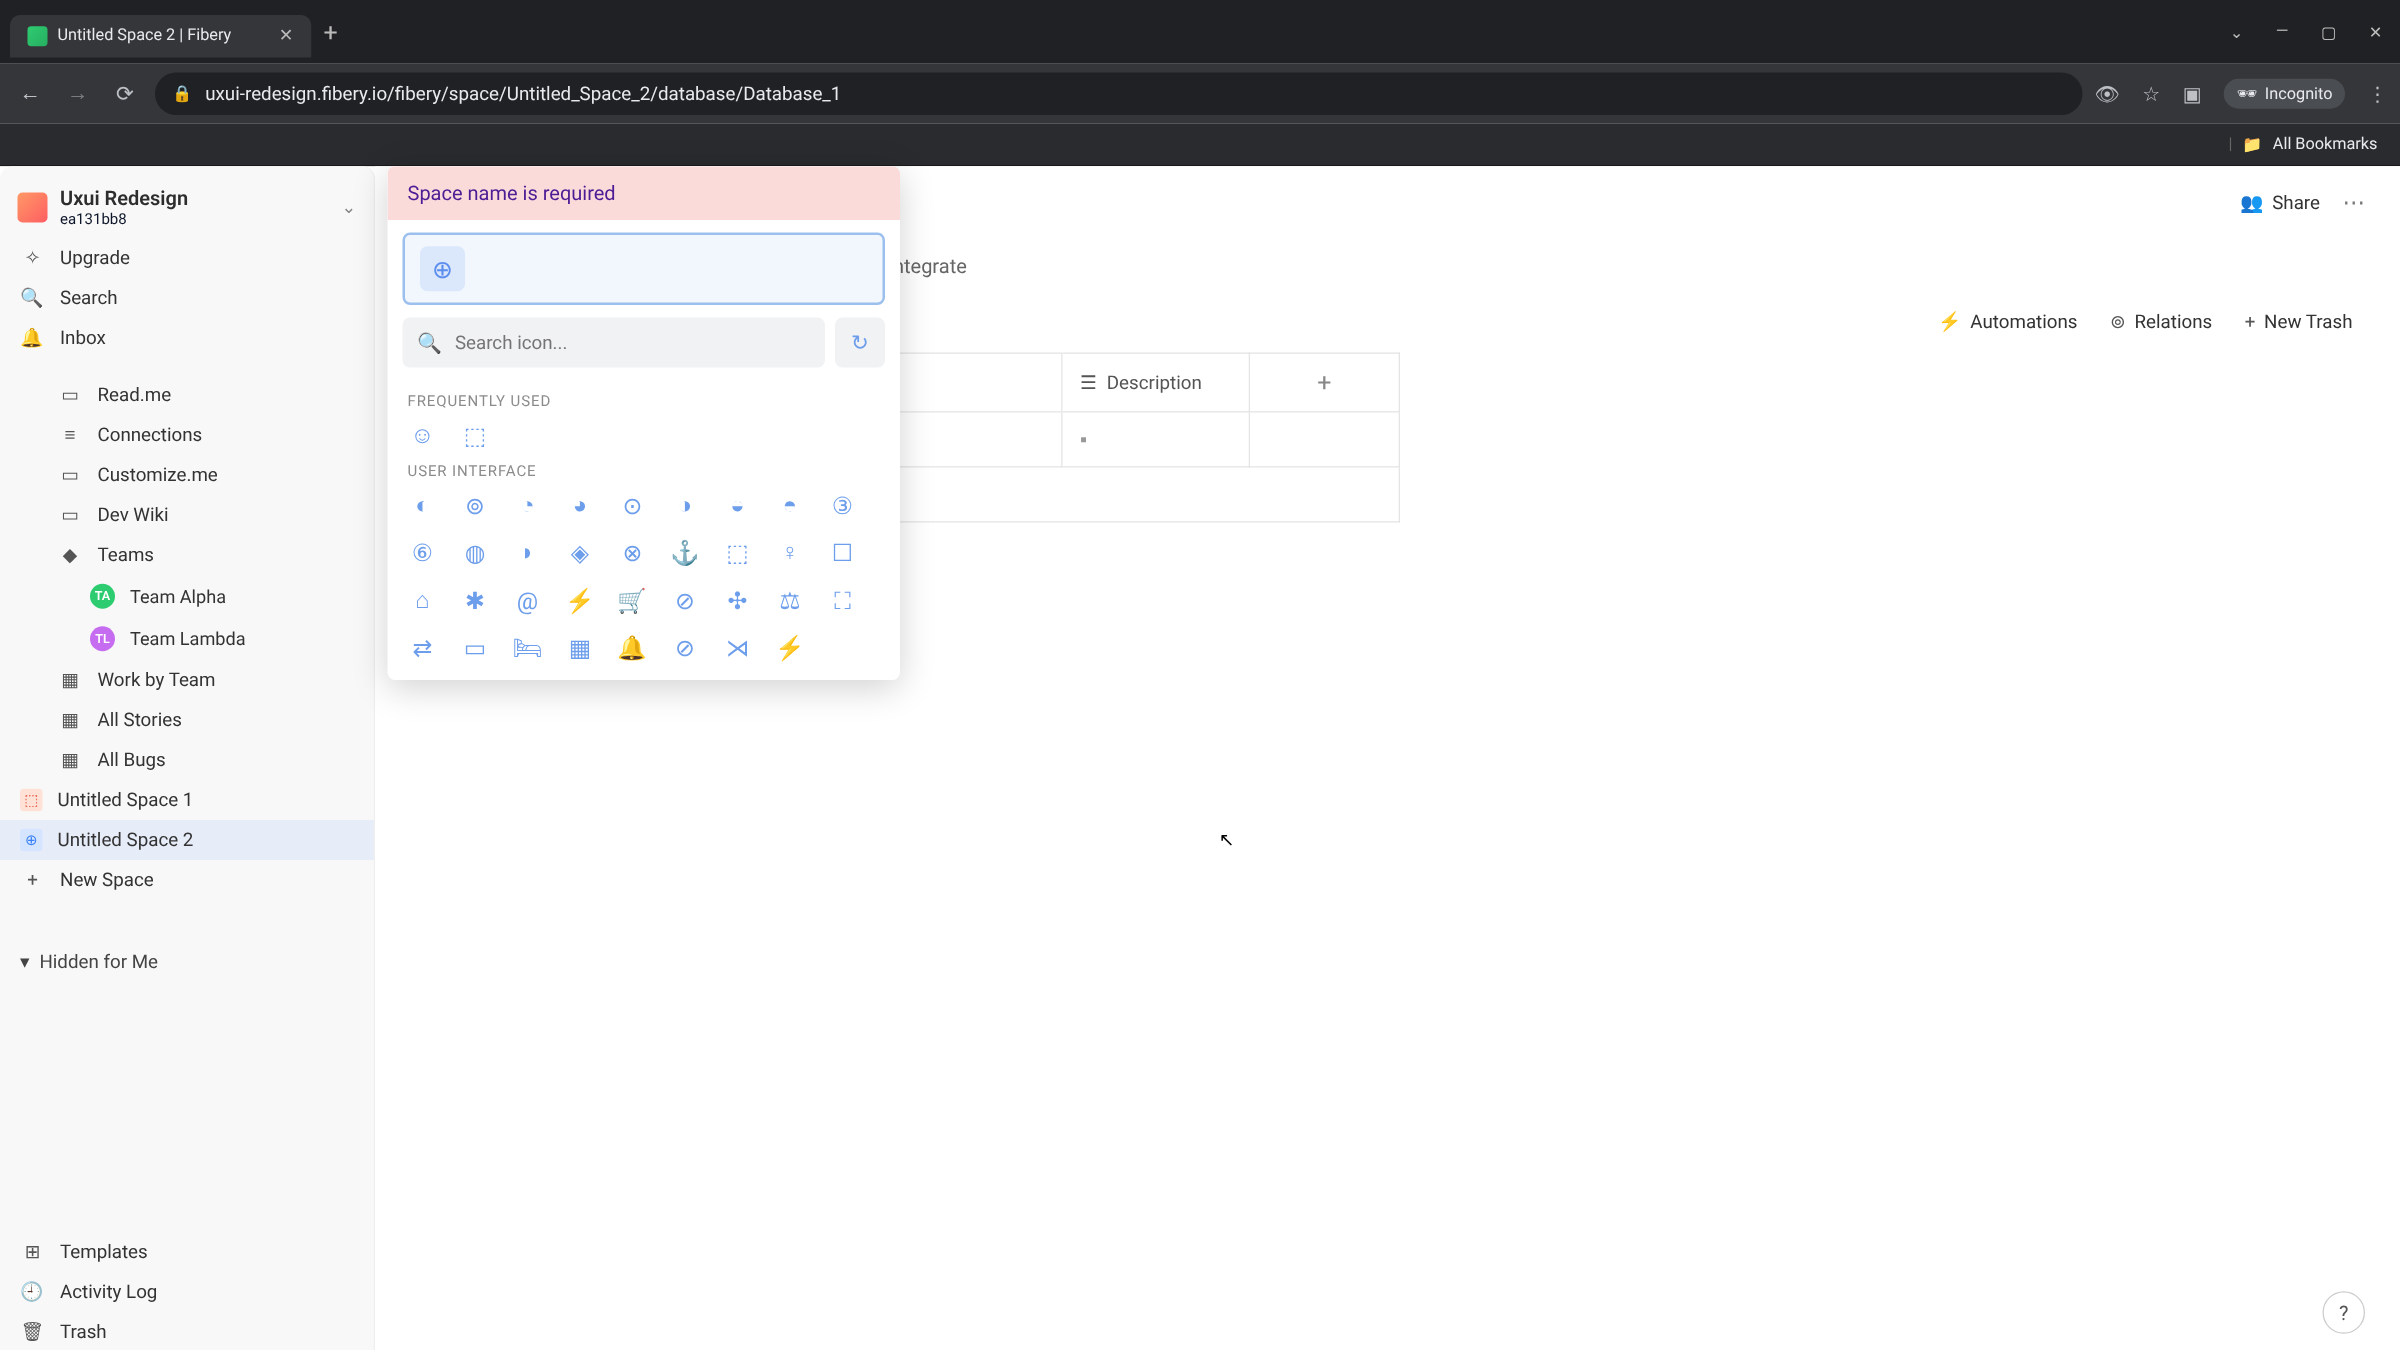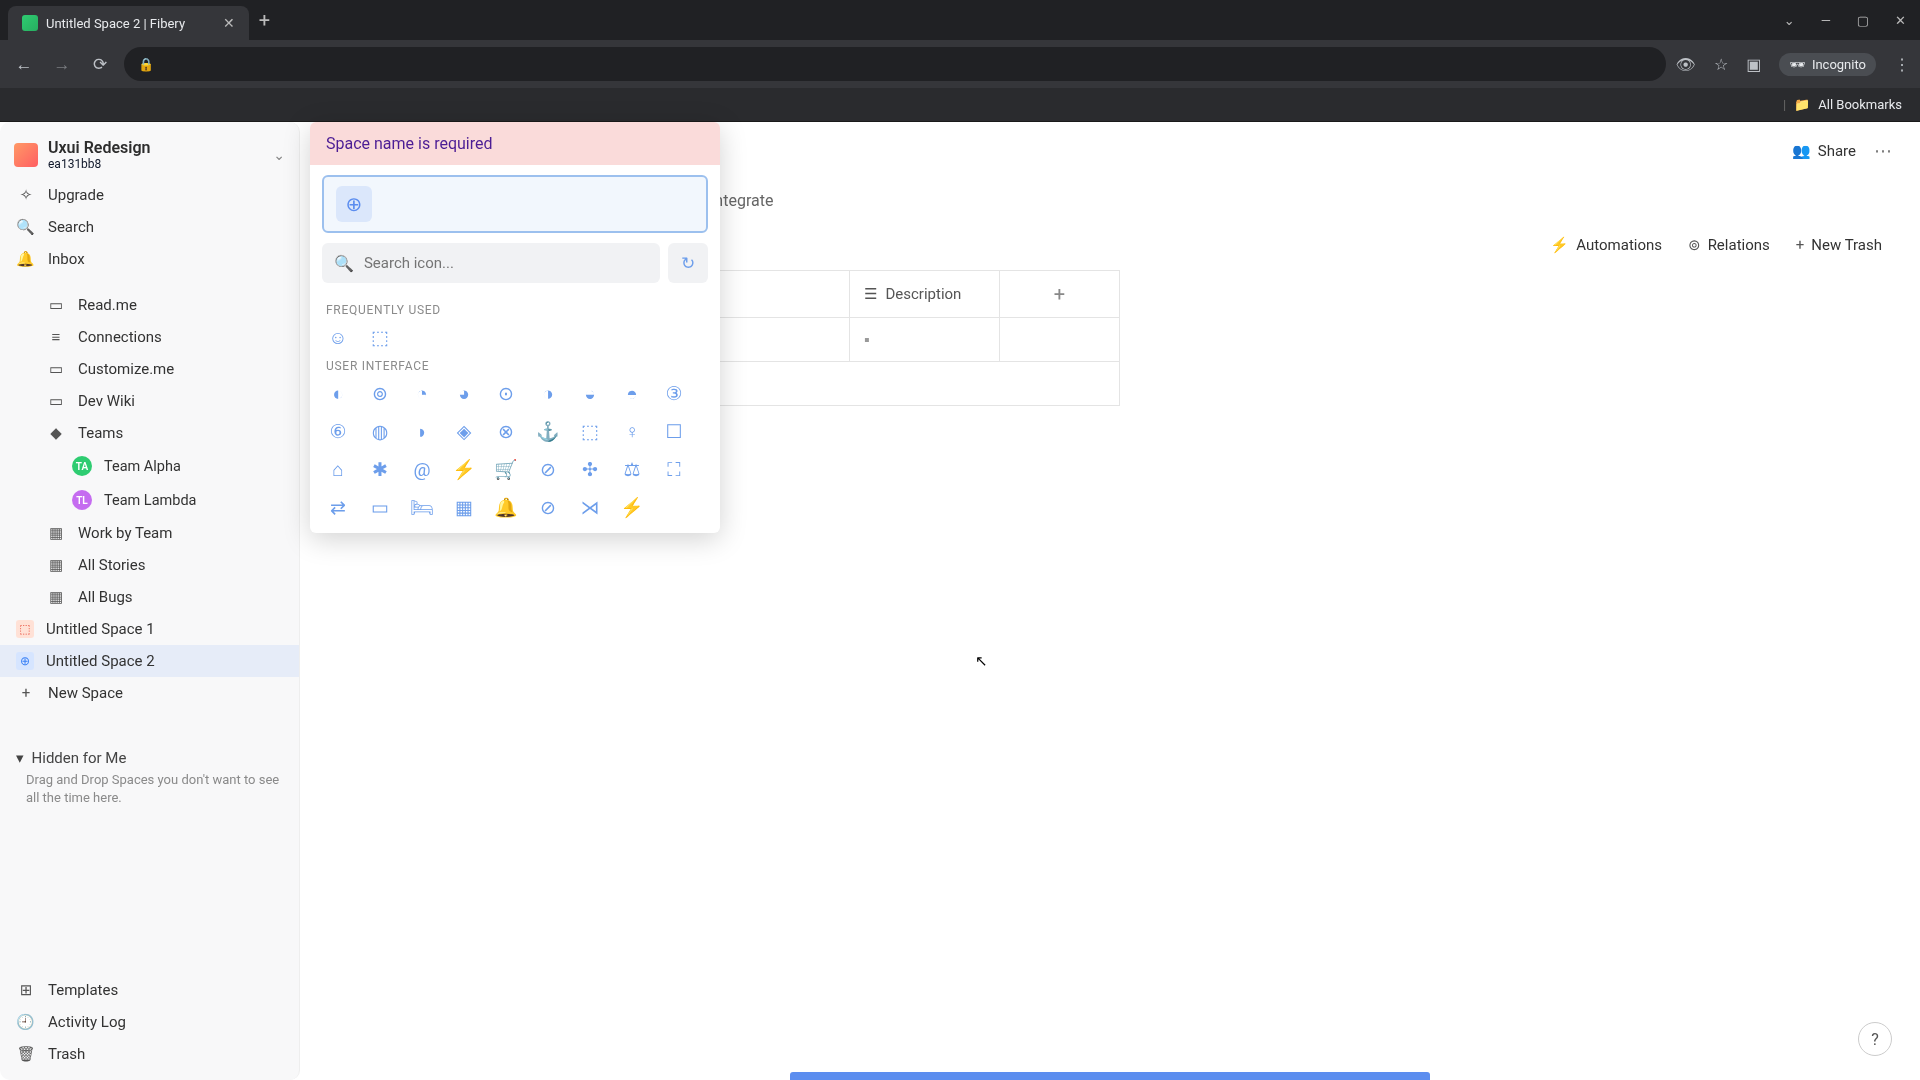--- a/index.html
+++ b/index.html
@@ -1,19 +1,19 @@
 <!DOCTYPE html>
 <html><head>
 <meta charset="utf-8">
 <style>
   * { box-sizing: border-box; margin: 0; padding: 0; font-family: -apple-system, BlinkMacSystemFont, "Segoe UI", Roboto, sans-serif; }
   body { width: 1920px; height: 1080px; overflow: hidden; background: #fff; }
 
   
-  .browser-top { height: 40px; background: #202124; display: flex; align-items: center; padding: 0 8px; }
+  .browser-top { height: 51px; background: #202124; display: flex; align-items: center; padding: 0 8px; }
   .tab { display: flex; align-items: center; gap: 8px; background: #35363a; color: #e8eaed; padding: 0 14px; height: 34px; border-radius: 8px 8px 0 0; margin-top: 6px; font-size: 13px; max-width: 260px; }
   .tab .favicon { width: 16px; height: 16px; background: linear-gradient(135deg,#2ecc71,#27ae60); border-radius: 3px; }
   .tab .close { margin-left: 30px; color:#bbb; font-size: 14px; cursor:pointer; }
   .new-tab { color:#bbb; font-size: 20px; margin-left: 10px; cursor:pointer; }
   .browser-win { margin-left:auto; display:flex; gap:26px; color:#bbb; font-size:13px; padding-right:6px; }
   .browser-win span { cursor:pointer; }
 
   .addr-bar { height: 48px; background: #35363a; display:flex; align-items:center; padding: 0 10px; gap: 10px; }
   .nav-btn { color:#bdc1c6; width:28px; text-align:center; font-size:17px; cursor:pointer; }
   .addr { flex:1; background:#202124; border-radius: 20px; height:34px; display:flex; align-items:center; padding:0 14px; color:#e8eaed; font-size:15px; gap:10px; }
@@ -121,20 +121,21 @@
     <span>✕</span>
   </div>
 </div>
 
 <div class="addr-bar">
   <span class="nav-btn">←</span>
   <span class="nav-btn" style="opacity:.5">→</span>
   <span class="nav-btn">⟳</span>
   <div class="addr">
     <span class="lock">🔒</span>
+    <span>uxui-redesign.fibery.io/fibery/space/Untitled_Space_2/database/Database_1</span>
   </div>
   <div class="addr-icons">
     <span>👁</span>
     <span>☆</span>
     <span>▣</span>
     <span class="incognito">
       <span>🕶</span>
       <span>Incognito</span>
     </span>
     <span>⋮</span>
@@ -228,21 +229,20 @@
     <div class="side-link" style="padding-left:16px">
         <span class="icon">+</span>
         <span>New Space</span>
       </div>
 
     <div style="height:30px"></div>
     <div class="hidden-section">
         <span>▾</span>
         <span>Hidden for Me</span>
       </div>
-    <div class="hidden-hint">Drag and Drop Spaces you don't want to see all the time here.</div>
 
     <div class="sidebar-bottom">
       <div class="side-link">
           <span class="icon">⊞</span>
           <span>Templates</span>
         </div>
       <div class="side-link">
           <span class="icon">🕘</span>
           <span>Activity Log</span>
         </div>

